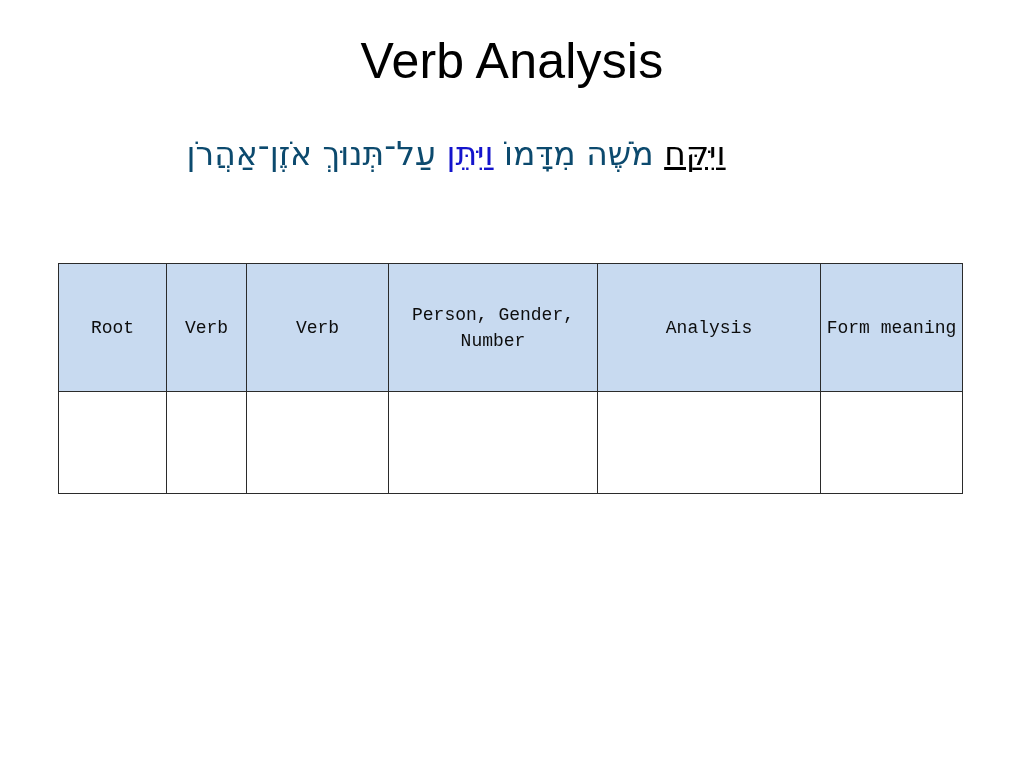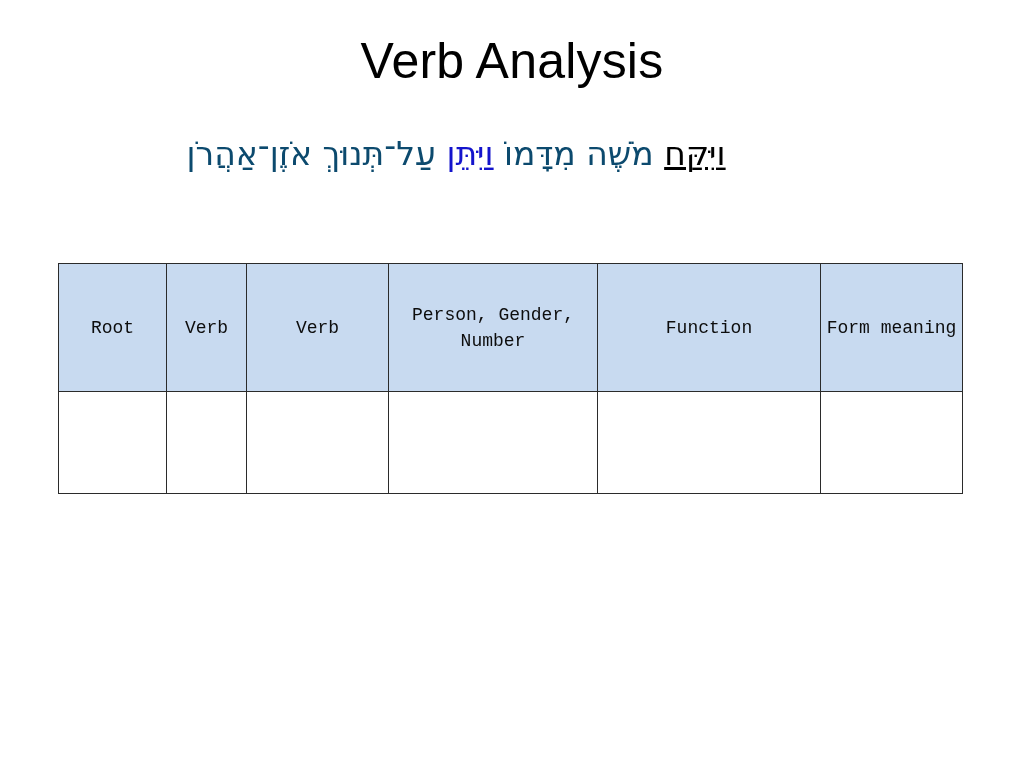--- a/index.html
+++ b/index.html
@@ -140,21 +140,21 @@
       <col class="col-pgn">
       <col class="col-function">
       <col class="col-meaning">
     </colgroup>
     <thead>
       <tr>
         <th>Root</th>
         <th>Verb</th>
         <th>Verb</th>
         <th>Person, Gender, Number</th>
-        <th>Function</th>
+        <th>Analysis</th>
         <th>Form meaning</th>
       </tr>
     </thead>
     <tbody>
       <tr>
         <td>
           <span class="cell-text"></span>
         </td>
         <td>
           <span class="cell-text"></span>

